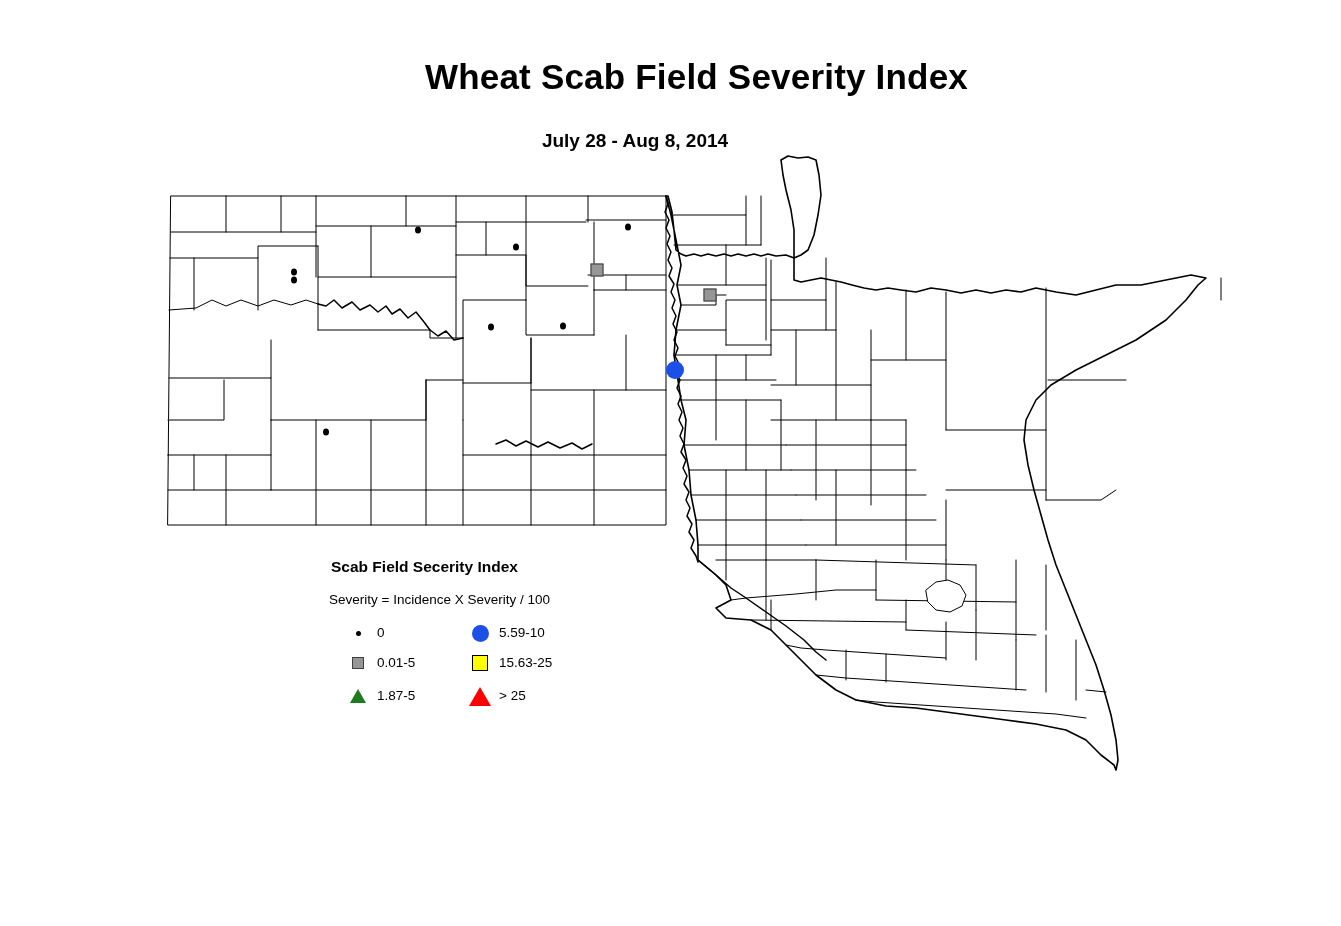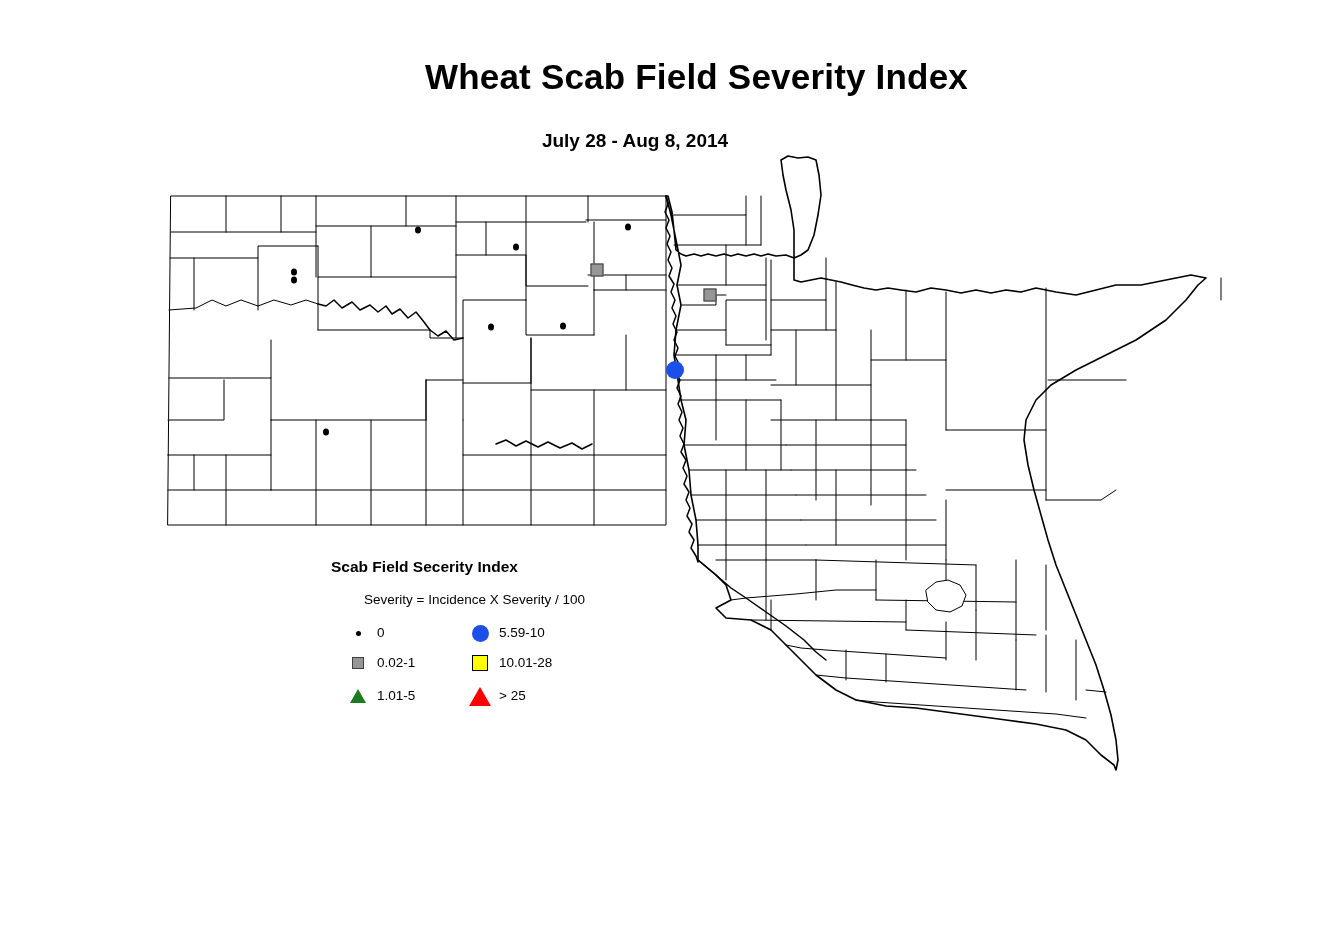--- a/index.html
+++ b/index.html
@@ -101,21 +101,21 @@
     width: 252px;
     font-size: 15.5px;
     font-weight: bold;
     white-space: nowrap;
   }
   #legend-subtitle {
     position: absolute;
     left: -2px;
     top: 34px;
     width: 256px;
-    text-align: right;
+    text-align: left;
     font-size: 13.5px;
     font-weight: normal;
     white-space: nowrap;
   }
   .legend-row {
     position: absolute;
     height: 26px;
   }
   .legend-sym-wrap {
     position: absolute;
@@ -432,39 +432,39 @@
         <div class="legend-row" style="left: 14px; top: 62px;">
           <span class="legend-sym-wrap">
             <span class="sym-dot"></span>
           </span>
           <span class="legend-label">0</span>
         </div>
         <div class="legend-row" style="left: 14px; top: 92px;">
           <span class="legend-sym-wrap">
             <span class="sym-square-gray"></span>
           </span>
-          <span class="legend-label">0.02-1</span>
+          <span class="legend-label">0.01-5</span>
         </div>
         <div class="legend-row" style="left: 14px; top: 125px;">
           <span class="legend-sym-wrap">
             <span class="sym-tri-green"></span>
           </span>
-          <span class="legend-label">1.01-5</span>
+          <span class="legend-label">1.87-5</span>
         </div>
         <div class="legend-row" style="left: 136px; top: 62px;">
           <span class="legend-sym-wrap">
             <span class="sym-circle-blue"></span>
           </span>
           <span class="legend-label">5.59-10</span>
         </div>
         <div class="legend-row" style="left: 136px; top: 92px;">
           <span class="legend-sym-wrap">
             <span class="sym-square-yellow"></span>
           </span>
-          <span class="legend-label">10.01-28</span>
+          <span class="legend-label">15.63-25</span>
         </div>
         <div class="legend-row" style="left: 136px; top: 125px;">
           <span class="legend-sym-wrap">
             <span class="sym-tri-red"></span>
           </span>
           <span class="legend-label">&gt; 25</span>
         </div>
       </div>
   </div>
 

